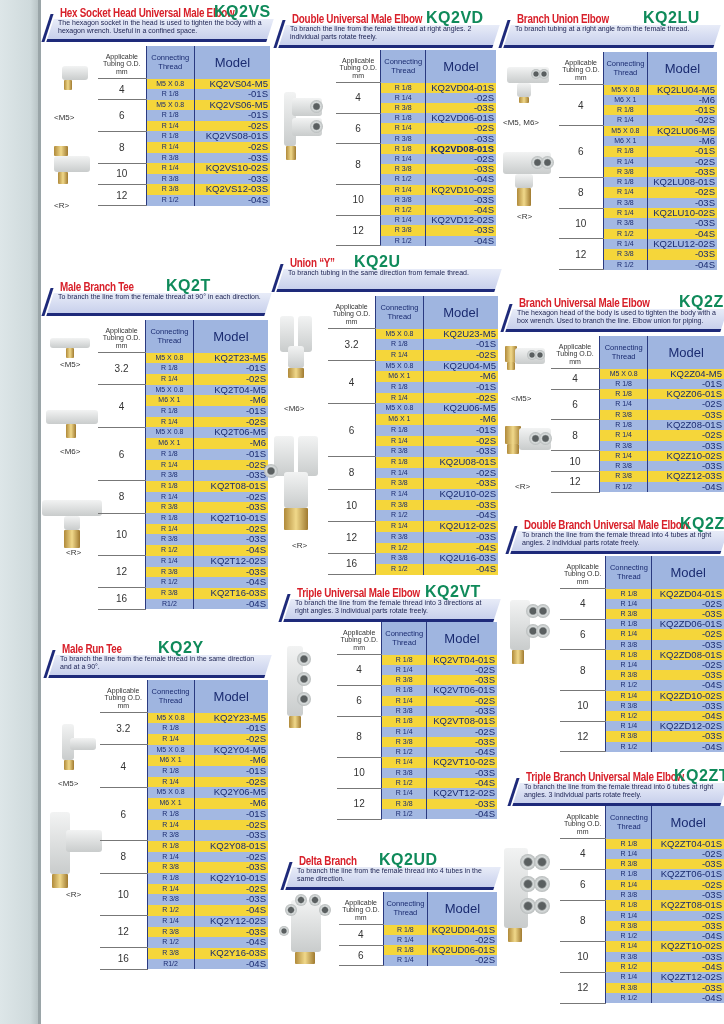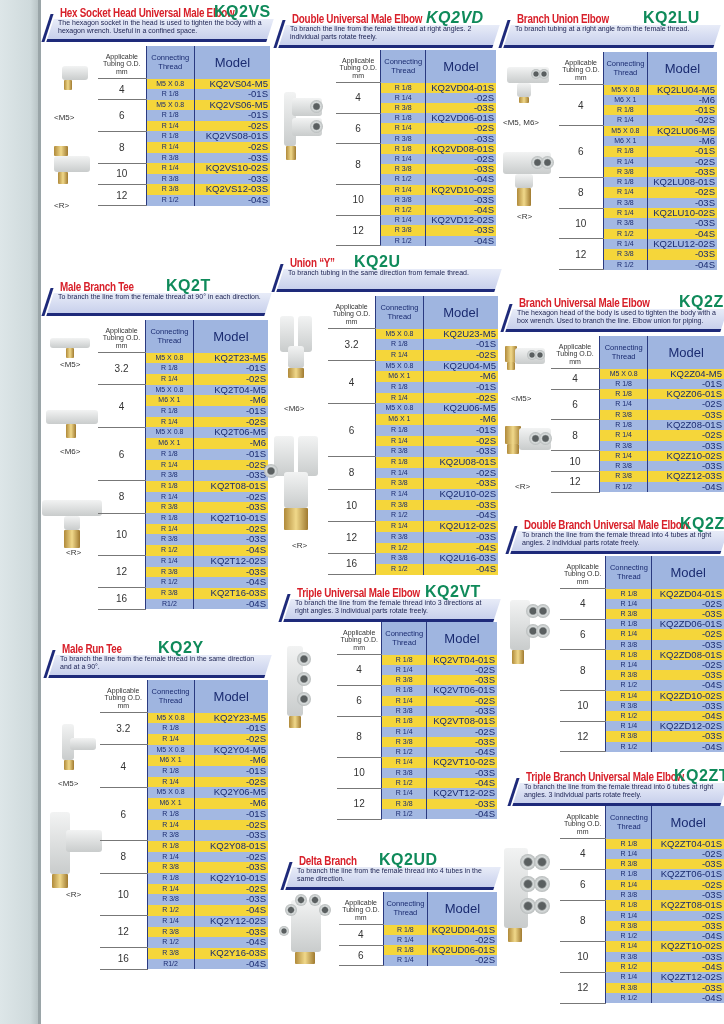--- a/index.html
+++ b/index.html
@@ -123,21 +123,21 @@
         </tr>
       </tbody>
     </table>
   </div>
 
 <div class="section" style="left:278px;top:12px;width:218px;">
     <div class="hdr">
       <div class="banner"></div>
       <div class="slash"></div>
       <div class="title">Double Universal Male Elbow</div>
-      <div class="code" style="left: 148px; font-style: italic;">KQ2VD</div>
+      <div class="code" style="left: 148px;">KQ2VD</div>
       <div class="desc">To branch the line from the female thread at right angles. 2 individual parts rotate freely.</div>
     </div>
     <div class="img" style="left: 6px; top: 80px;">
       <div class="fitting" style="left: 0px; top: 0px; width: 12px; height: 54px;"></div>
       <div class="fitting" style="left: 8px; top: 6px; width: 30px; height: 18px;"></div>
       <div class="fitting" style="left: 8px; top: 26px; width: 30px; height: 18px;"></div>
       <div class="port" style="left: 26px; top: 8px; width: 13px; height: 13px;"></div>
       <div class="port" style="left: 26px; top: 28px; width: 13px; height: 13px;"></div>
       <div class="brass" style="left: 2px; top: 54px; width: 10px; height: 14px;"></div>
     </div>
@@ -177,21 +177,21 @@
           <td class="td-thread y" style="height: 10.2px; line-height: 10.2px;">R 1/4</td>
           <td class="td-model y" style="line-height: 10.2px;">-02S</td>
         </tr>
         <tr style="height: 10.2px;">
           <td class="td-thread b" style="height: 10.2px; line-height: 10.2px;">R 3/8</td>
           <td class="td-model b" style="line-height: 10.2px;">-03S</td>
         </tr>
         <tr style="height: 10.2px;">
           <td class="td-od" rowspan="4">8</td>
           <td class="td-thread y" style="height: 10.2px; line-height: 10.2px;">R 1/8</td>
-          <td class="td-model y" style="line-height: 10.2px;">KQ2VD08-01S</td>
+          <td class="td-model y" style="line-height: 10.2px; font-weight: bold;">KQ2VD08-01S</td>
         </tr>
         <tr style="height: 10.2px;">
           <td class="td-thread b" style="height: 10.2px; line-height: 10.2px;">R 1/4</td>
           <td class="td-model b" style="line-height: 10.2px;">-02S</td>
         </tr>
         <tr style="height: 10.2px;">
           <td class="td-thread y" style="height: 10.2px; line-height: 10.2px;">R 3/8</td>
           <td class="td-model y" style="line-height: 10.2px;">-03S</td>
         </tr>
         <tr style="height: 10.2px;">

